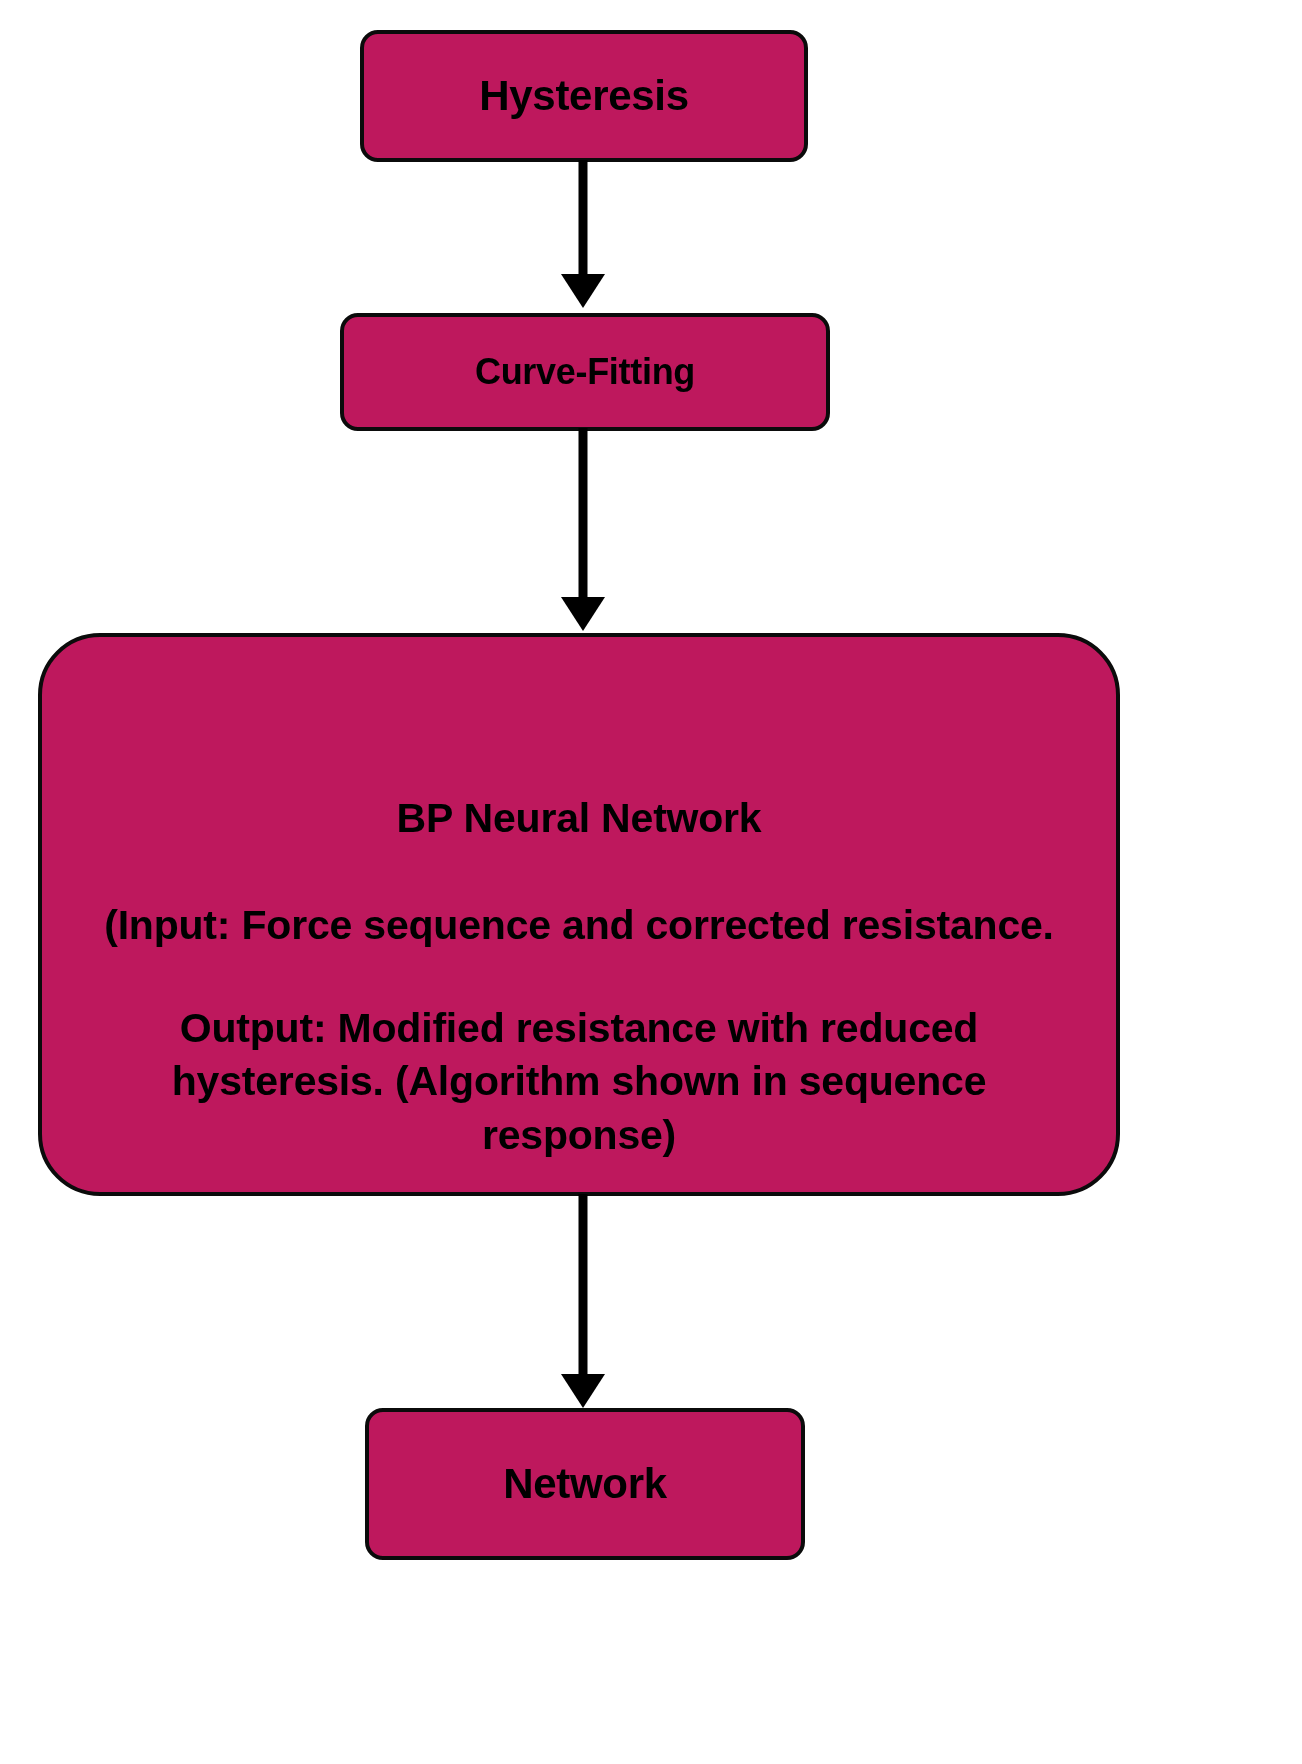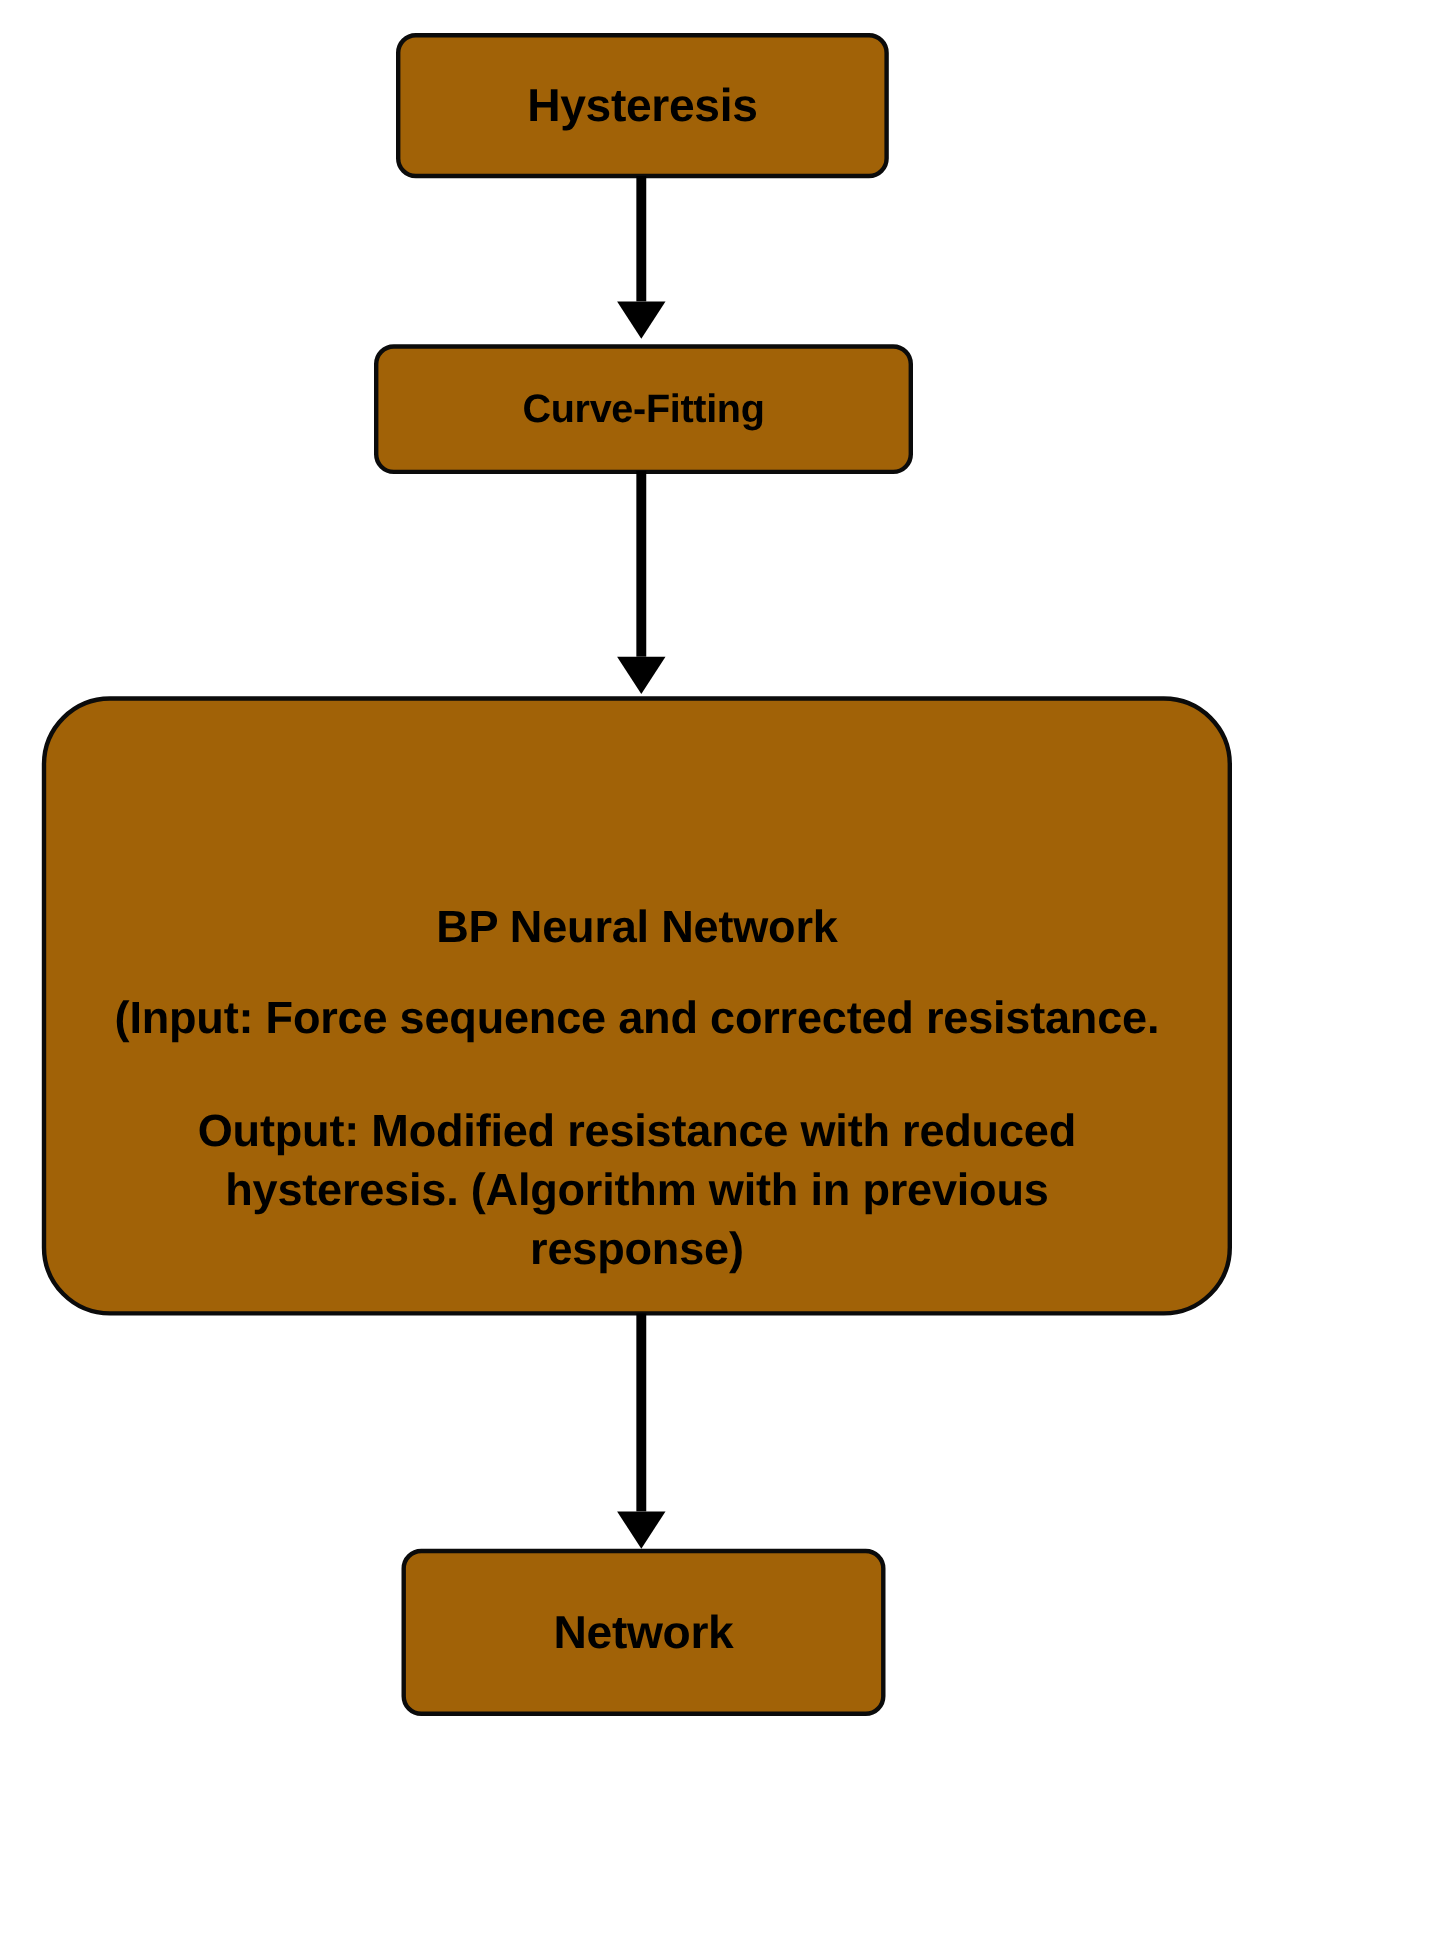--- a/index.html
+++ b/index.html
@@ -17,21 +17,21 @@
     position: relative;
     width: 1302px;
     height: 1764px;
     background: #ffffff;
   }
 
   
   .node {
     position: absolute;
     box-sizing: border-box;
-    background: #a16207;
+    background: #be185d;
     border: 4px solid #0b0b0b;
     display: flex;
     flex-direction: column;
     align-items: center;
     justify-content: center;
     text-align: center;
     color: #000000;
     font-weight: 700;
   }
 
@@ -80,21 +80,21 @@
     letter-spacing: -0.2px;
   }
   #node-bp-neural-network .node-para {
     font-size: 41px;
     line-height: 1.30;
     font-stretch: condensed;
     letter-spacing: -0.2px;
     max-width: 950px;
   }
   #node-bp-neural-network .para-input {
-    margin-top: 32px;
+    margin-top: 56px;
   }
   #node-bp-neural-network .para-output {
     margin-top: 50px;
   }
 
   #node-output {
     left: 365px;
     top: 1408px;
     width: 440px;
     height: 152px;
@@ -174,21 +174,21 @@
   </div>
 
   <div class="arrow" id="arrow-curve-to-bp">
     <div class="shaft"></div>
     <div class="head"></div>
   </div>
 
   <div class="node" id="node-bp-neural-network">
     <div class="node-title">BP Neural Network</div>
     <div class="node-para para-input">(Input: Force sequence and corrected resistance.</div>
-    <div class="node-para para-output">Output: Modified resistance with reduced hysteresis. (Algorithm with in previous response)</div>
+    <div class="node-para para-output">Output: Modified resistance with reduced hysteresis. (Algorithm shown in sequence response)</div>
   </div>
 
   <div class="arrow" id="arrow-bp-to-output">
     <div class="shaft"></div>
     <div class="head"></div>
   </div>
 
   <div class="node" id="node-output">
     <div class="node-title">Network</div>
   </div>

